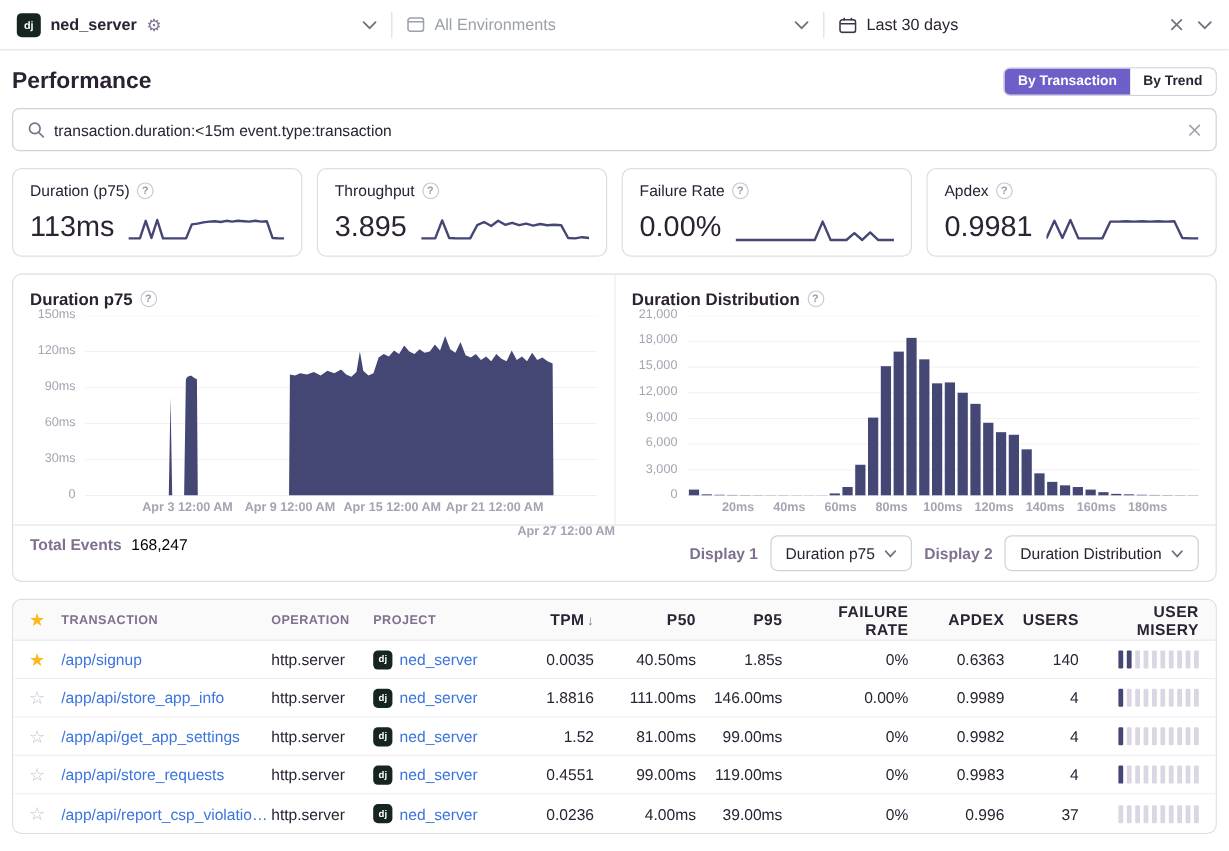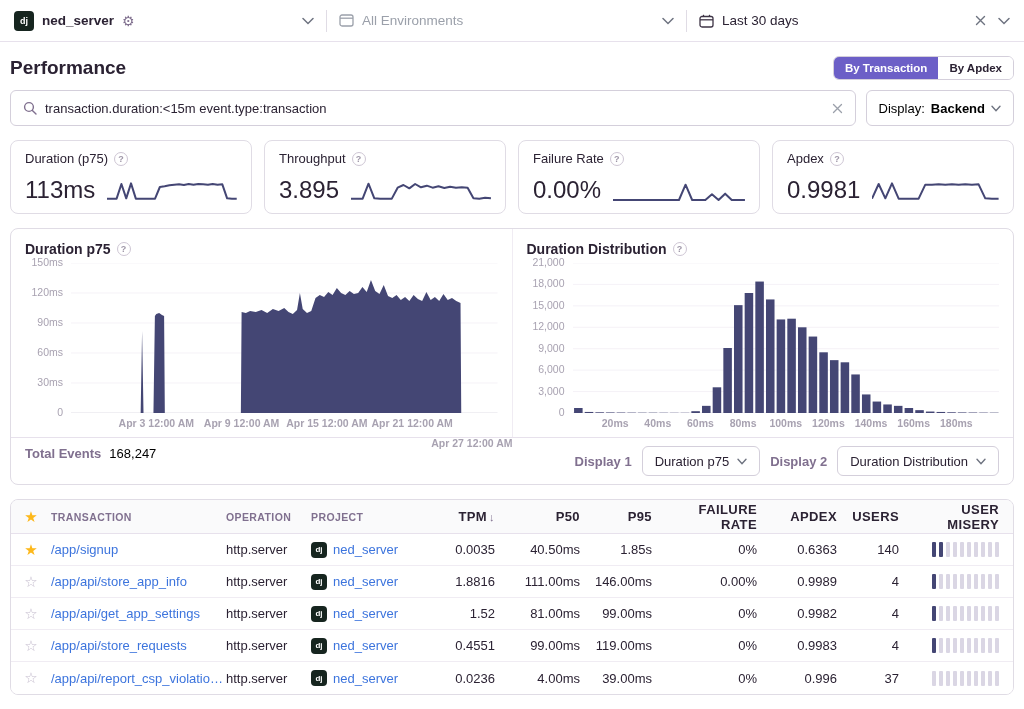--- a/index.html
+++ b/index.html
@@ -154,44 +154,37 @@
     </span>
   </div>
 </div>
 
 <div class="page">
 
   <div class="page-header">
     <span class="page-title">Performance</span>
     <div class="seg">
       <button class="seg-btn active">By Transaction</button>
-      <button class="seg-btn">By Apdex</button>
+      <button class="seg-btn">By Trend</button>
     </div>
   </div>
 
   <div class="search-row">
     <div class="search-box">
       <svg class="icon" width="14" height="14" viewBox="0 0 14 14">
         <circle cx="6" cy="6" r="4.4" fill="none" stroke="#80708F" stroke-width="1.4"></circle>
         <line x1="9.4" y1="9.4" x2="13" y2="13" stroke="#80708F" stroke-width="1.4" stroke-linecap="round"></line>
       </svg>
       <span class="search-value">transaction.duration:&lt;15m event.type:transaction</span>
       <span>
         <svg class="icon" width="11" height="11" viewBox="0 0 11 11">
             <path d="M1.5 1.5 L9.5 9.5 M9.5 1.5 L1.5 9.5" stroke="#9BA0AA" stroke-width="1.3" stroke-linecap="round"></path>
           </svg>
       </span>
     </div>
-    <button class="display-btn">
-      <span>Display:</span>
-      <b>Backend</b>
-      <svg class="icon" width="10" height="7" viewBox="0 0 10 7">
-          <path d="M1 1.3 L5 5.7 L9 1.3" fill="none" stroke="#6E7380" stroke-width="1.4" stroke-linecap="round"></path>
-        </svg>
-    </button>
   </div>
 
   <div class="cards">
       <div class="card">
         <div class="card-title-row">
           <span class="card-title">Duration (p75)</span>
           <span class="help">?</span>
         </div>
         <div class="card-body">
           <span class="card-value">113ms</span>

